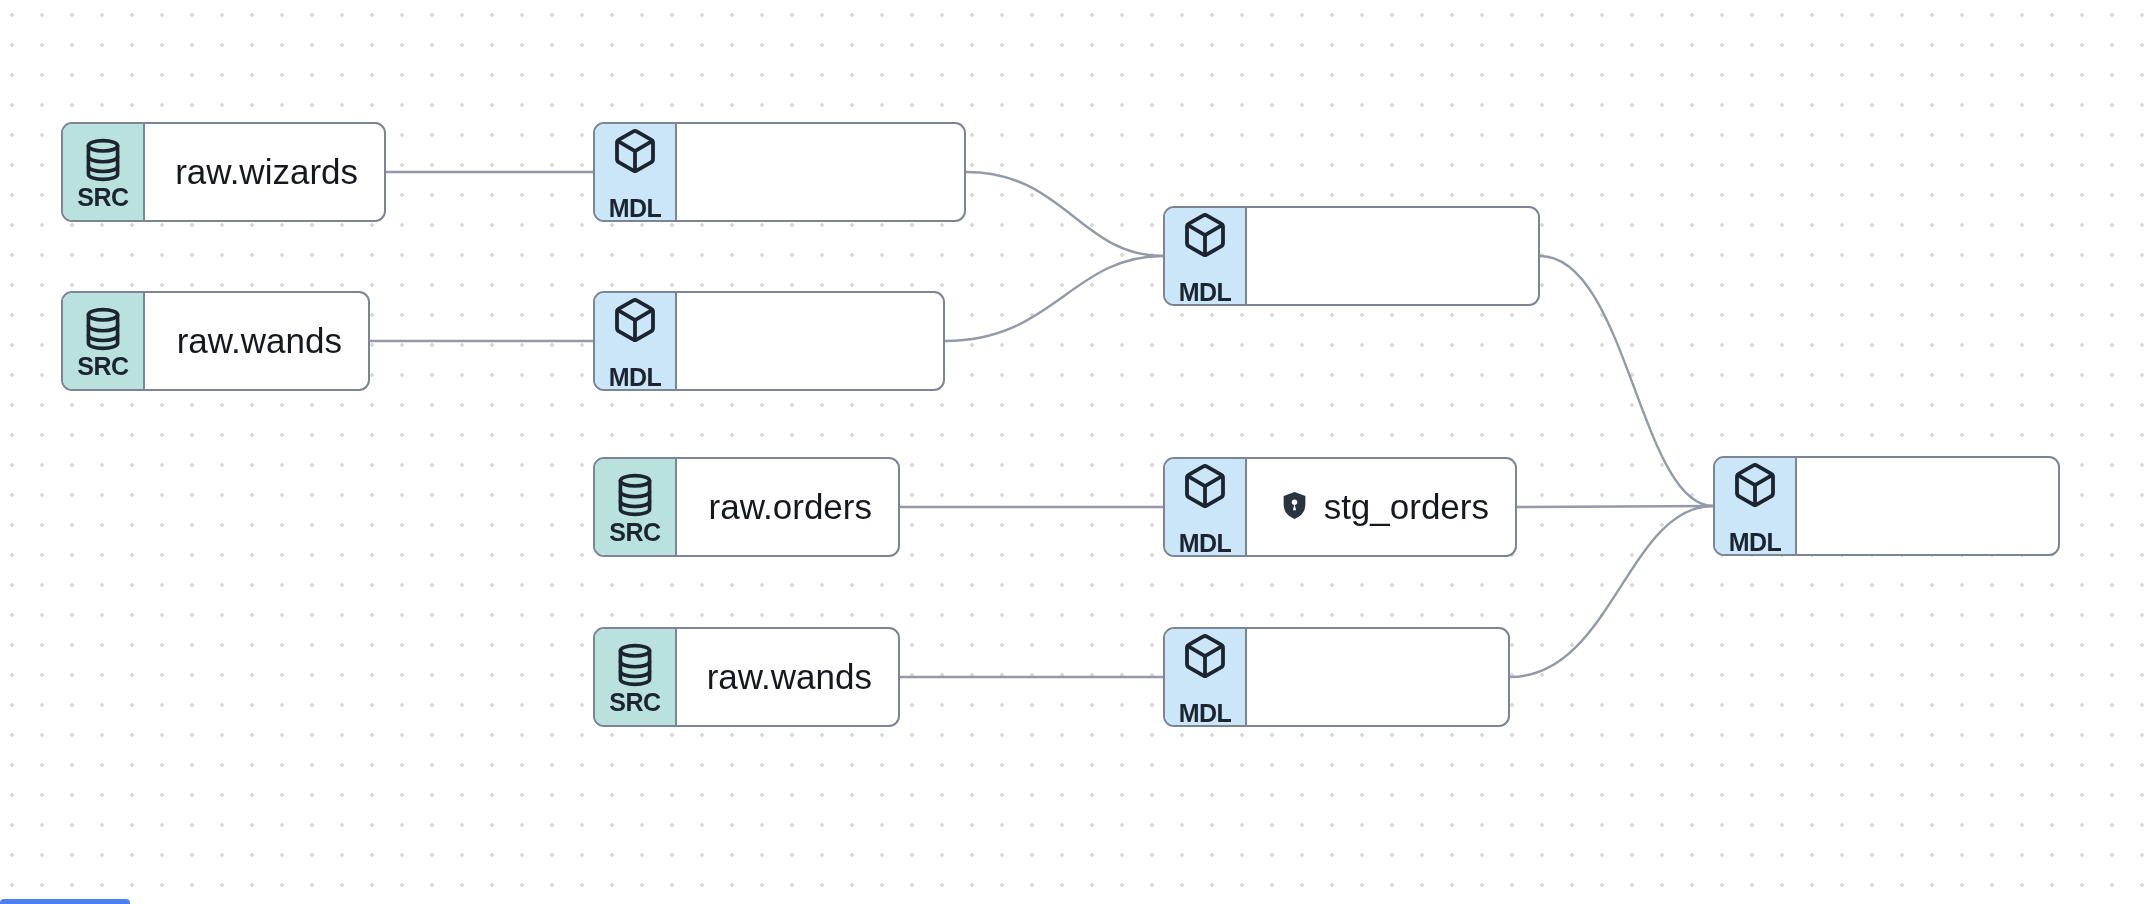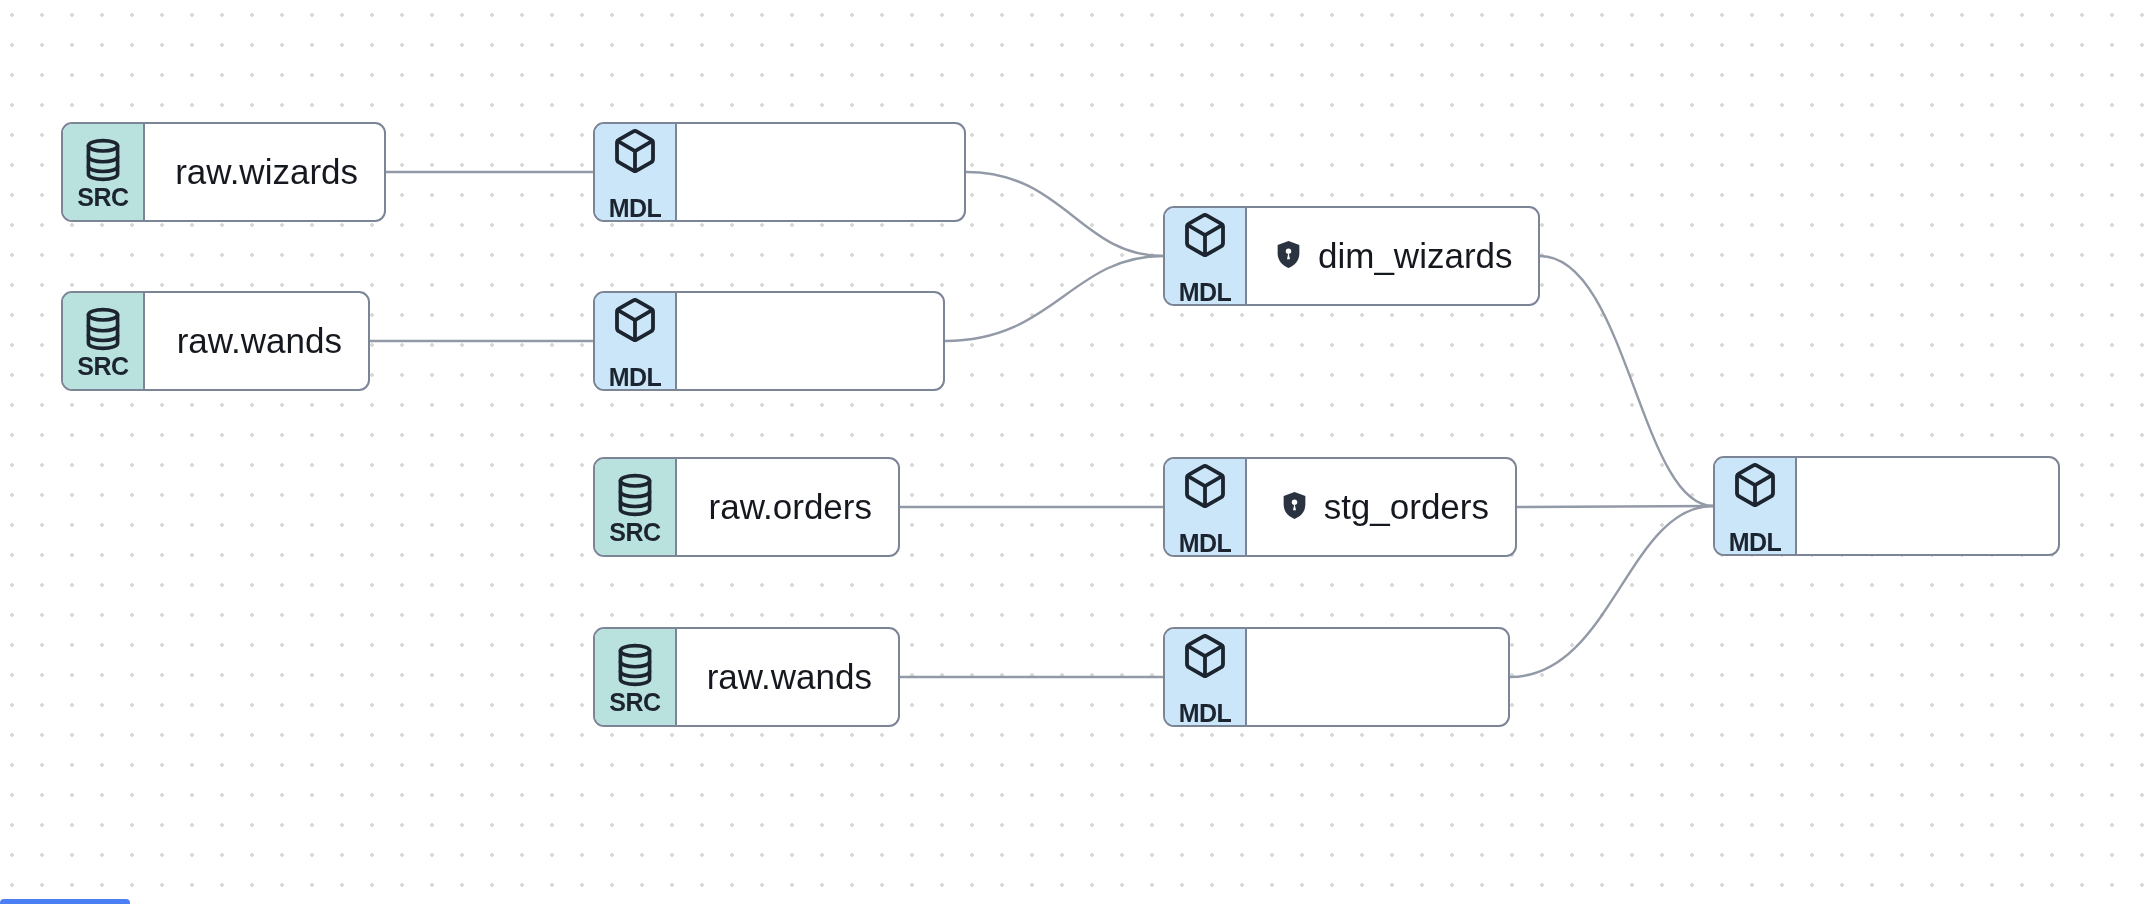--- a/index.html
+++ b/index.html
@@ -194,28 +194,20 @@
     <div class="badge model">
       <span class="badge-icon">
           <svg width="48" height="48" viewBox="0 0 24 24" fill="none" stroke="#1c2430" stroke-width="1.9" stroke-linecap="round" stroke-linejoin="round">
        <path d="M21 16V8a2 2 0 0 0-1-1.73l-7-4a2 2 0 0 0-2 0l-7 4A2 2 0 0 0 3 8v8a2 2 0 0 0 1 1.73l7 4a2 2 0 0 0 2 0l7-4A2 2 0 0 0 21 16z"></path>
        <polyline points="3.27 6.96 12 12.01 20.73 6.96"></polyline>
        <line x1="12" y1="22.08" x2="12" y2="12"></line>
      </svg>
         </span>
       <span class="badge-label">MDL</span>
     </div>
-    <div class="body">
-      <span class="shield"><svg width="31" height="31" viewBox="0 0 24 24">
-       <path fill="#2b3240" d="M12 1.6 L20.4 4.7 V11 c0 5.7-3.5 9.5-8.4 11.4 C7.1 20.5 3.6 16.7 3.6 11 V4.7 Z"></path>
-       <circle cx="12" cy="9.4" r="2.1" fill="#ffffff"></circle>
-       <path d="M12 10.2 l1.15 5.4 h-2.3 Z" fill="#ffffff"></path>
-     </svg></span>
-      <span class="title">dim_wizards</span>
-    </div>
   </div>
     <div class="node" style="left: 1163px; top: 457px; width: 354px; height: 100px;">
     <div class="badge model">
       <span class="badge-icon">
           <svg width="48" height="48" viewBox="0 0 24 24" fill="none" stroke="#1c2430" stroke-width="1.9" stroke-linecap="round" stroke-linejoin="round">
        <path d="M21 16V8a2 2 0 0 0-1-1.73l-7-4a2 2 0 0 0-2 0l-7 4A2 2 0 0 0 3 8v8a2 2 0 0 0 1 1.73l7 4a2 2 0 0 0 2 0l7-4A2 2 0 0 0 21 16z"></path>
        <polyline points="3.27 6.96 12 12.01 20.73 6.96"></polyline>
        <line x1="12" y1="22.08" x2="12" y2="12"></line>
      </svg>
         </span>

